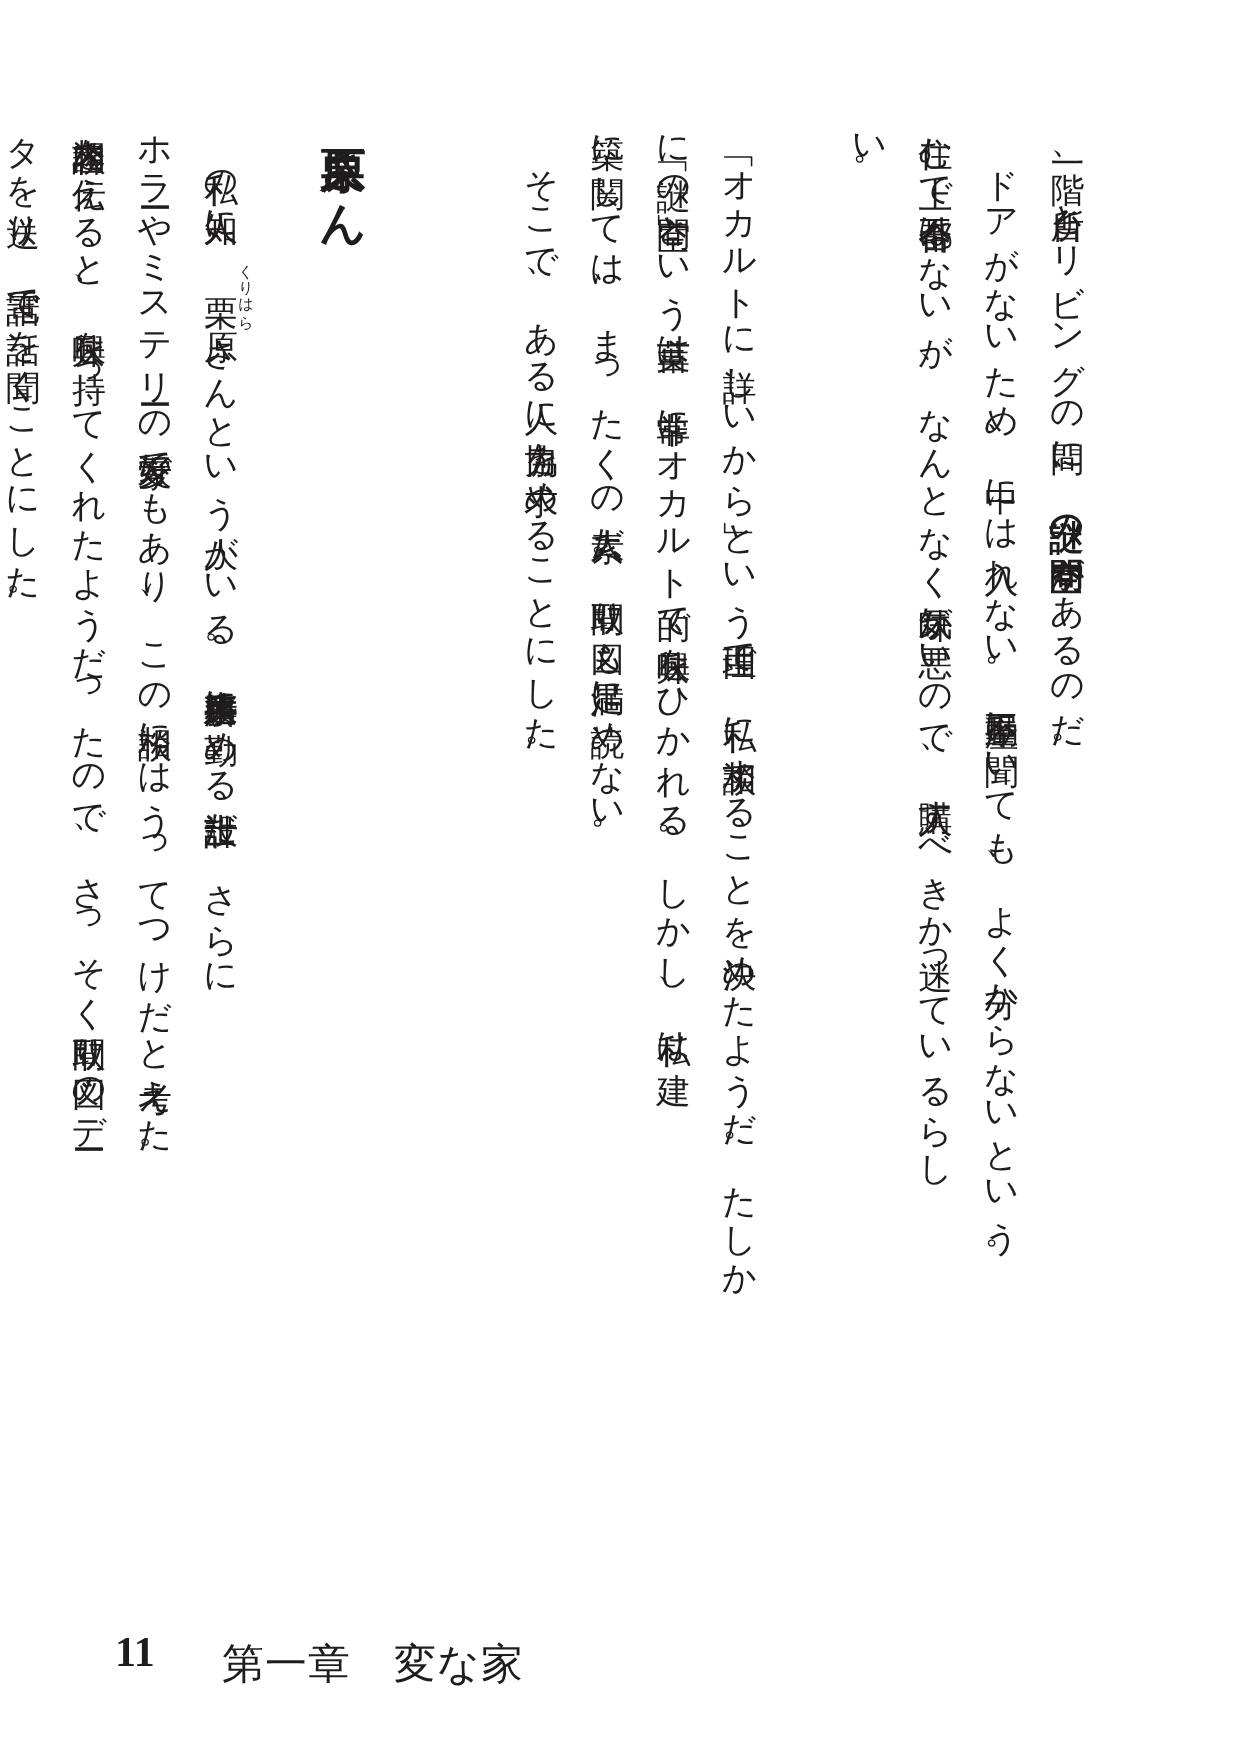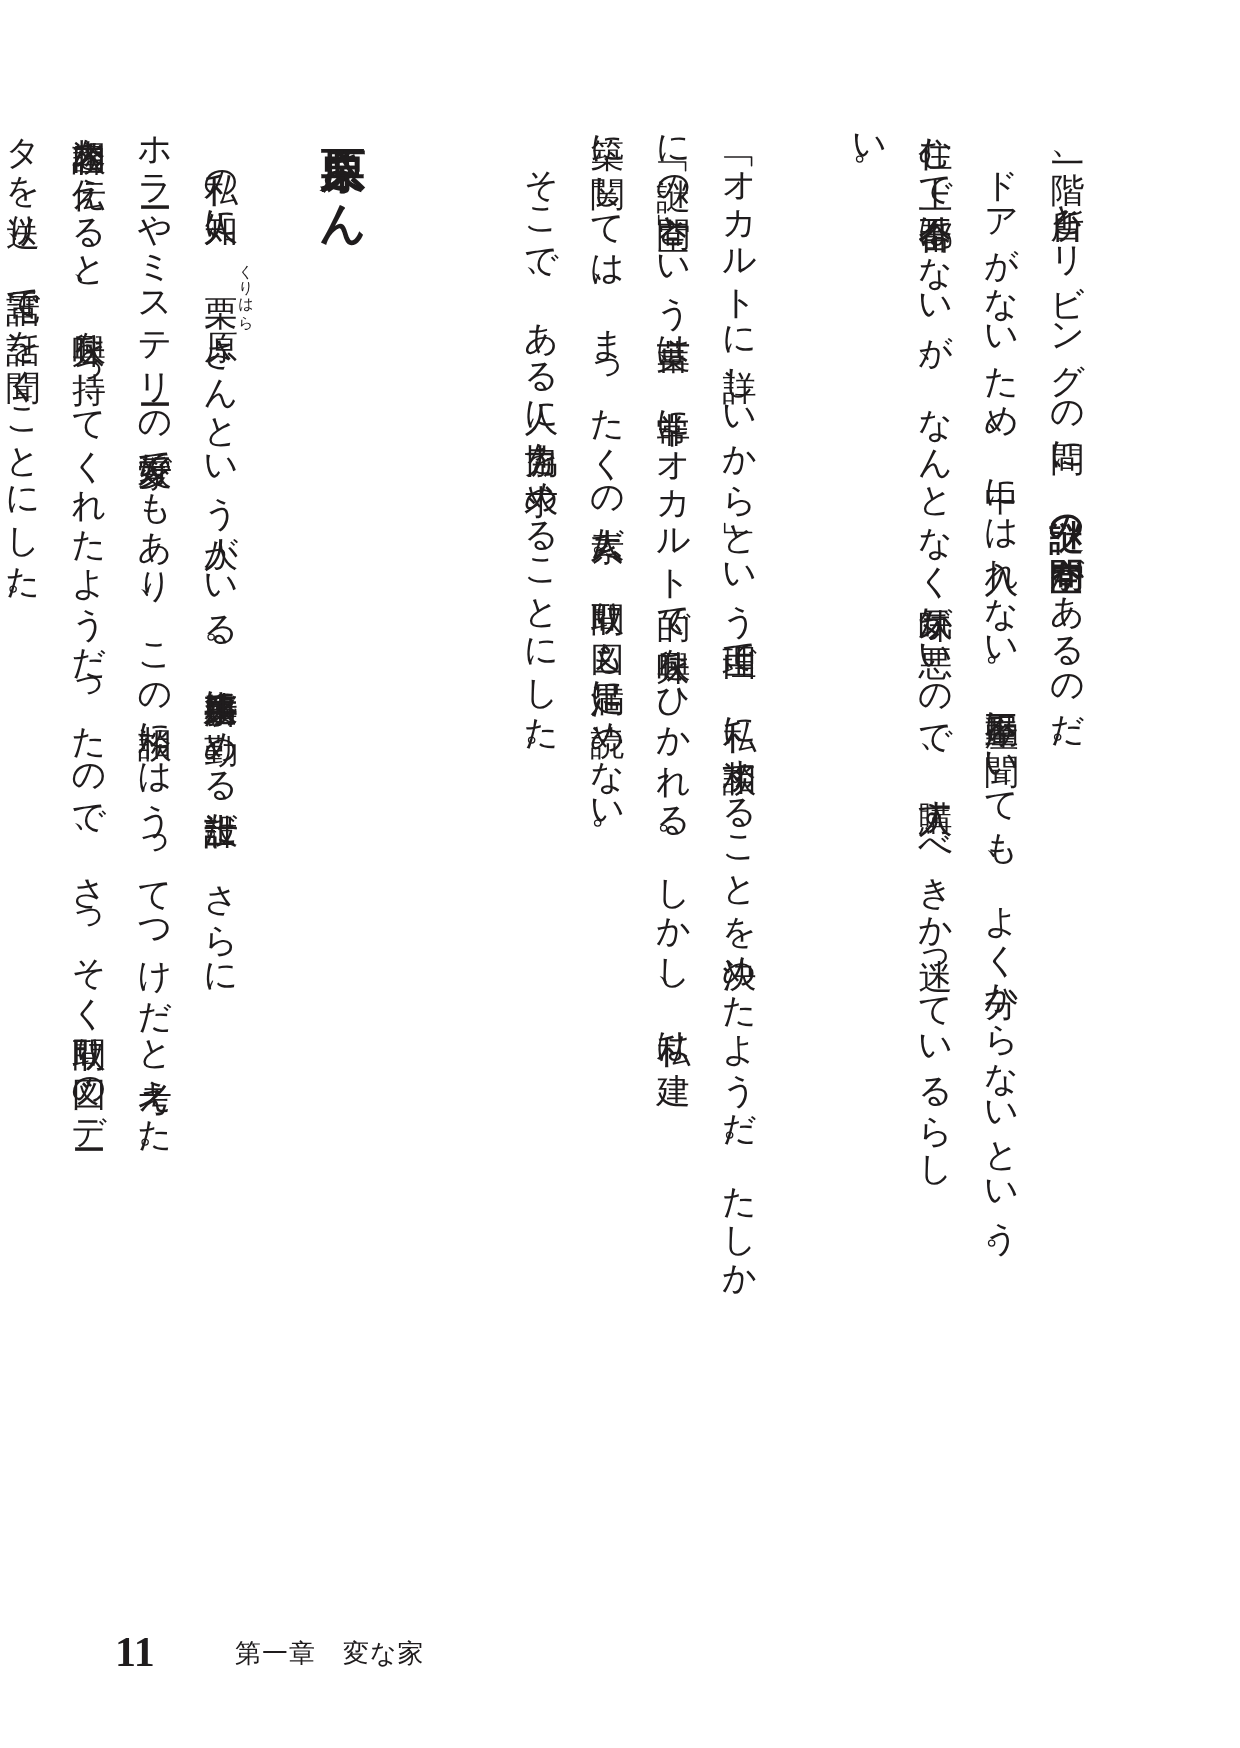--- a/index.html
+++ b/index.html
@@ -65,23 +65,23 @@
   .page-number {
     position: absolute;
     left: 115px;
     top: 0;
     font-size: 42px;
     font-weight: 600;
     font-family: "Liberation Serif", "DejaVu Serif", serif;
   }
   .chapter-title {
     position: absolute;
-    left: 235px;
+    left: 222px;
     top: 8px;
-    font-size: 26px;
+    font-size: 42px;
     letter-spacing: 1px;
     font-family: "Liberation Serif", "DejaVu Serif", serif;
   }
 </style>
 </head>
 <body style="background: rgb(255, 255, 255); color: rgb(31, 28, 29);">
 
 <main class="text-area">
 
   <p class="indent"><span>一階、台所とリビングの間に、</span><span class="bold-term">謎の空間</span><span>があるのだ。</span></p>

